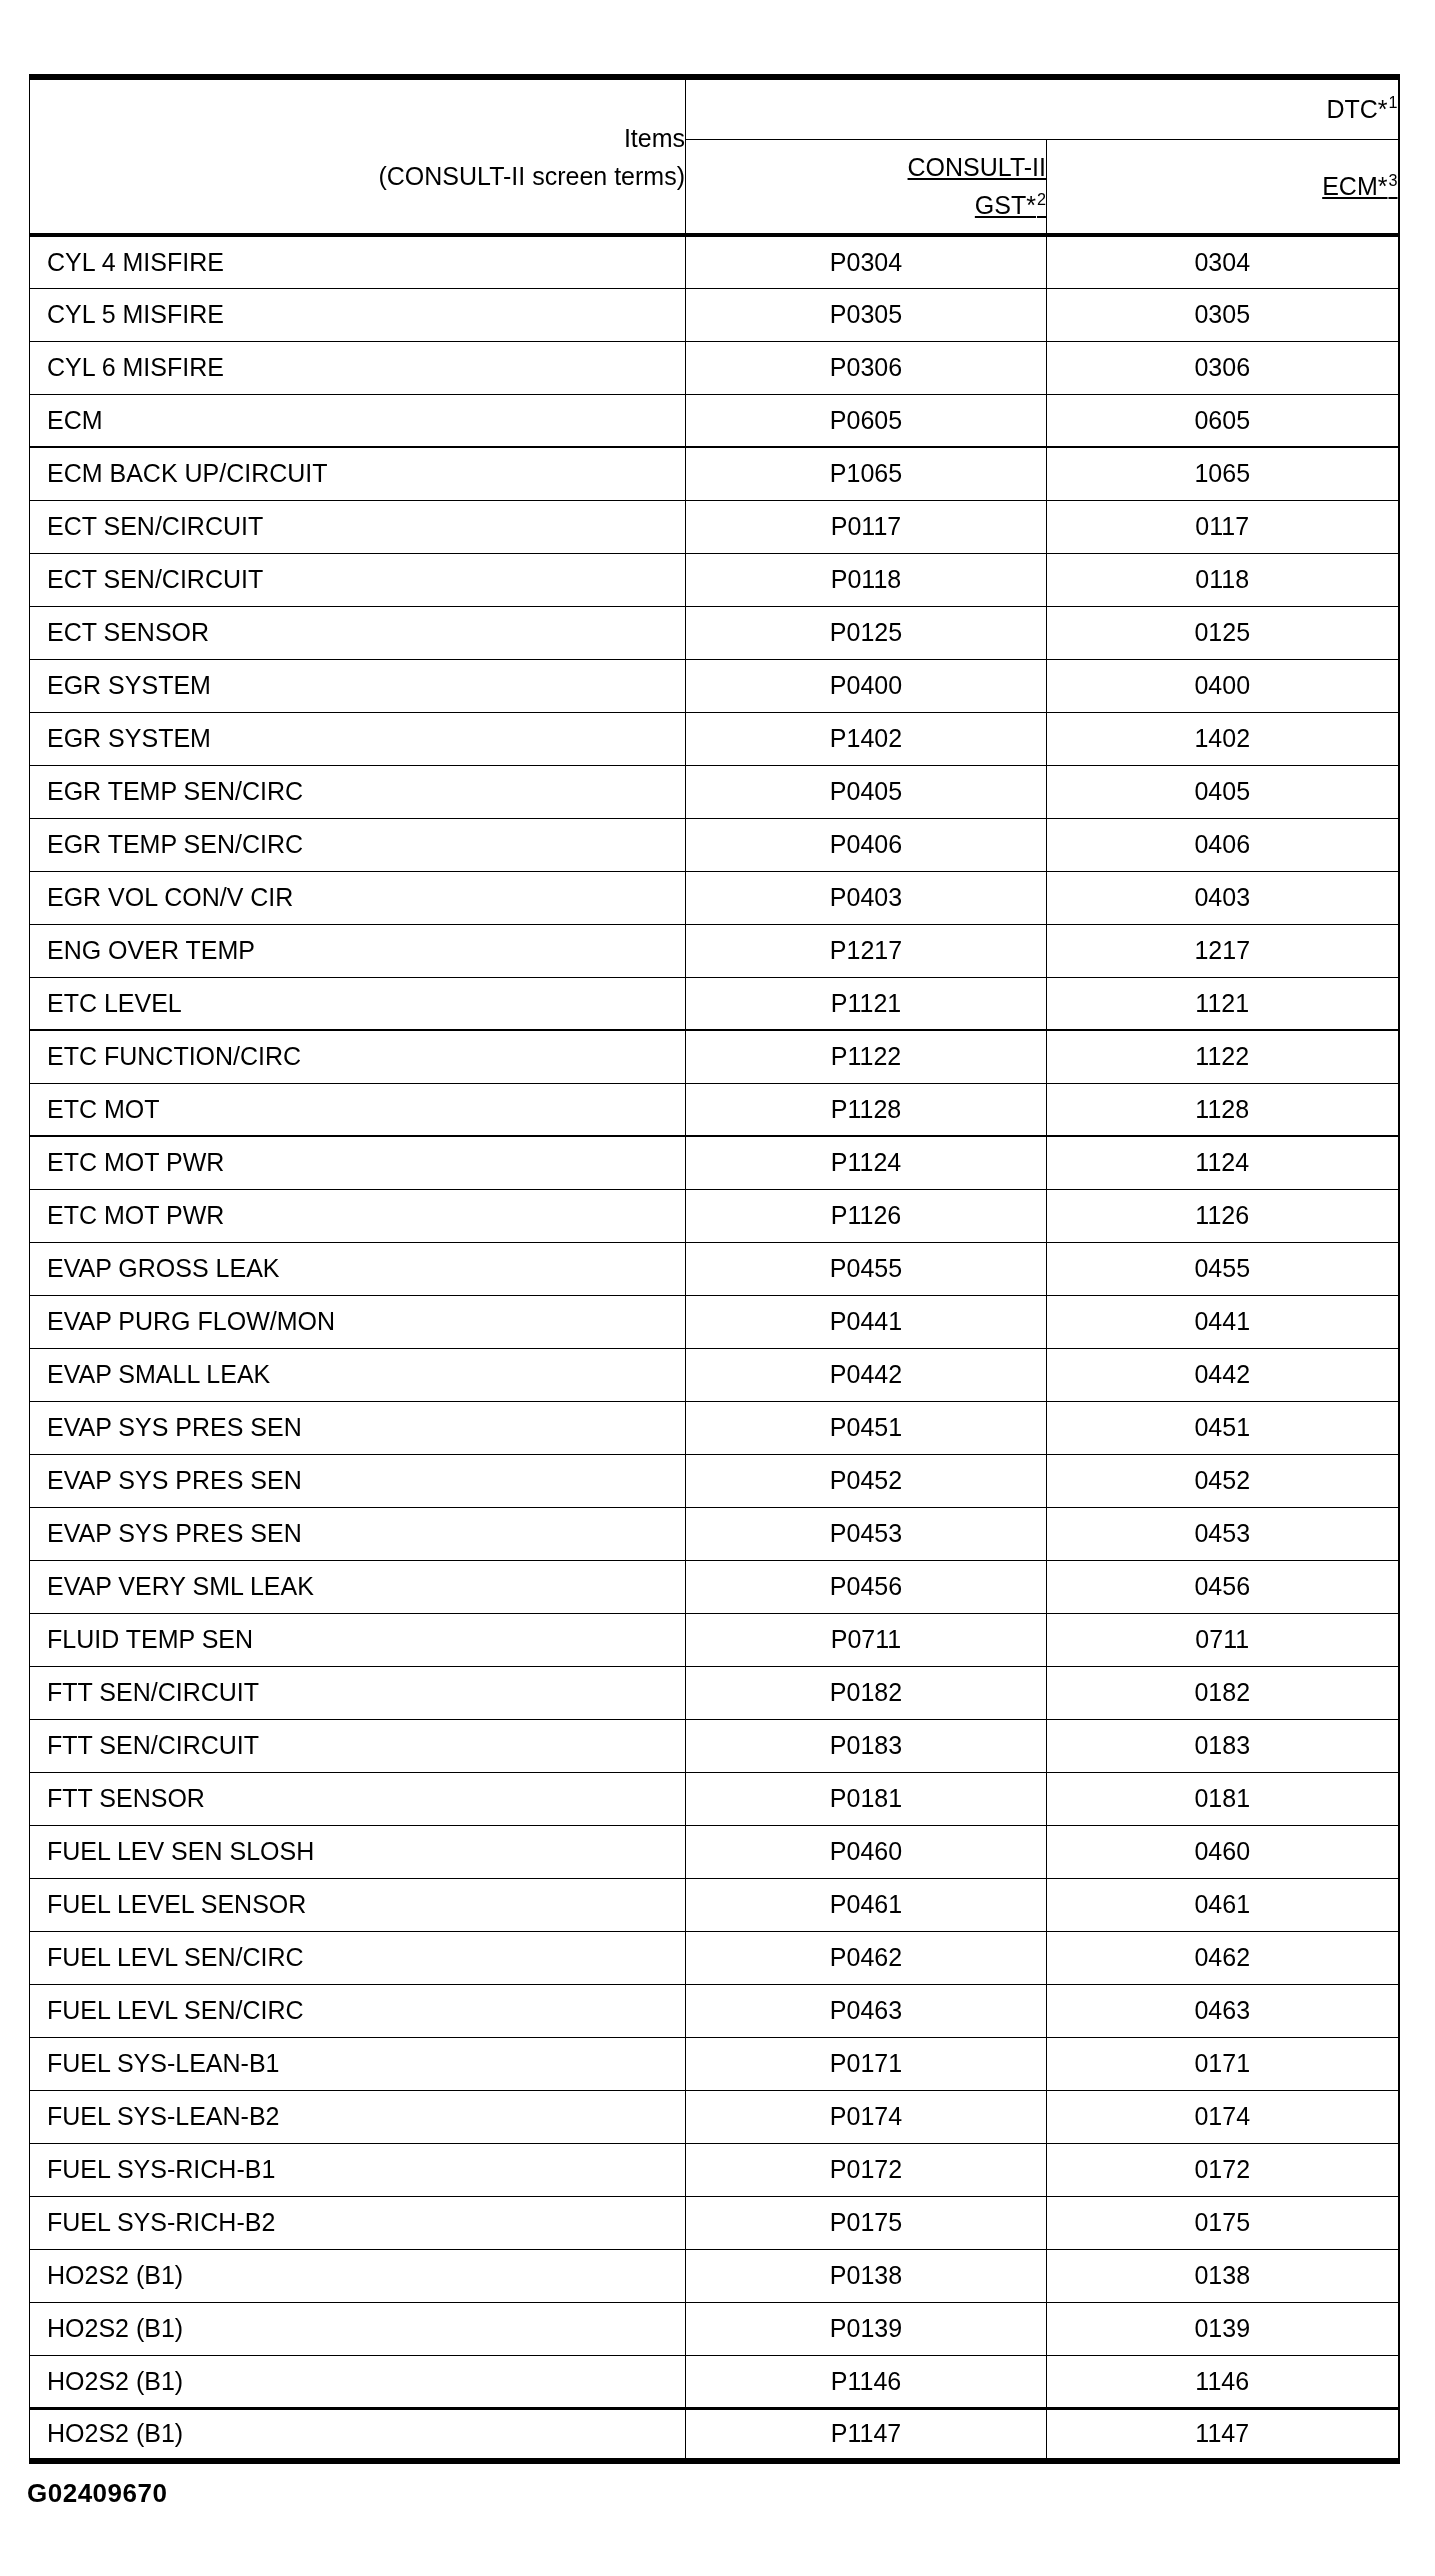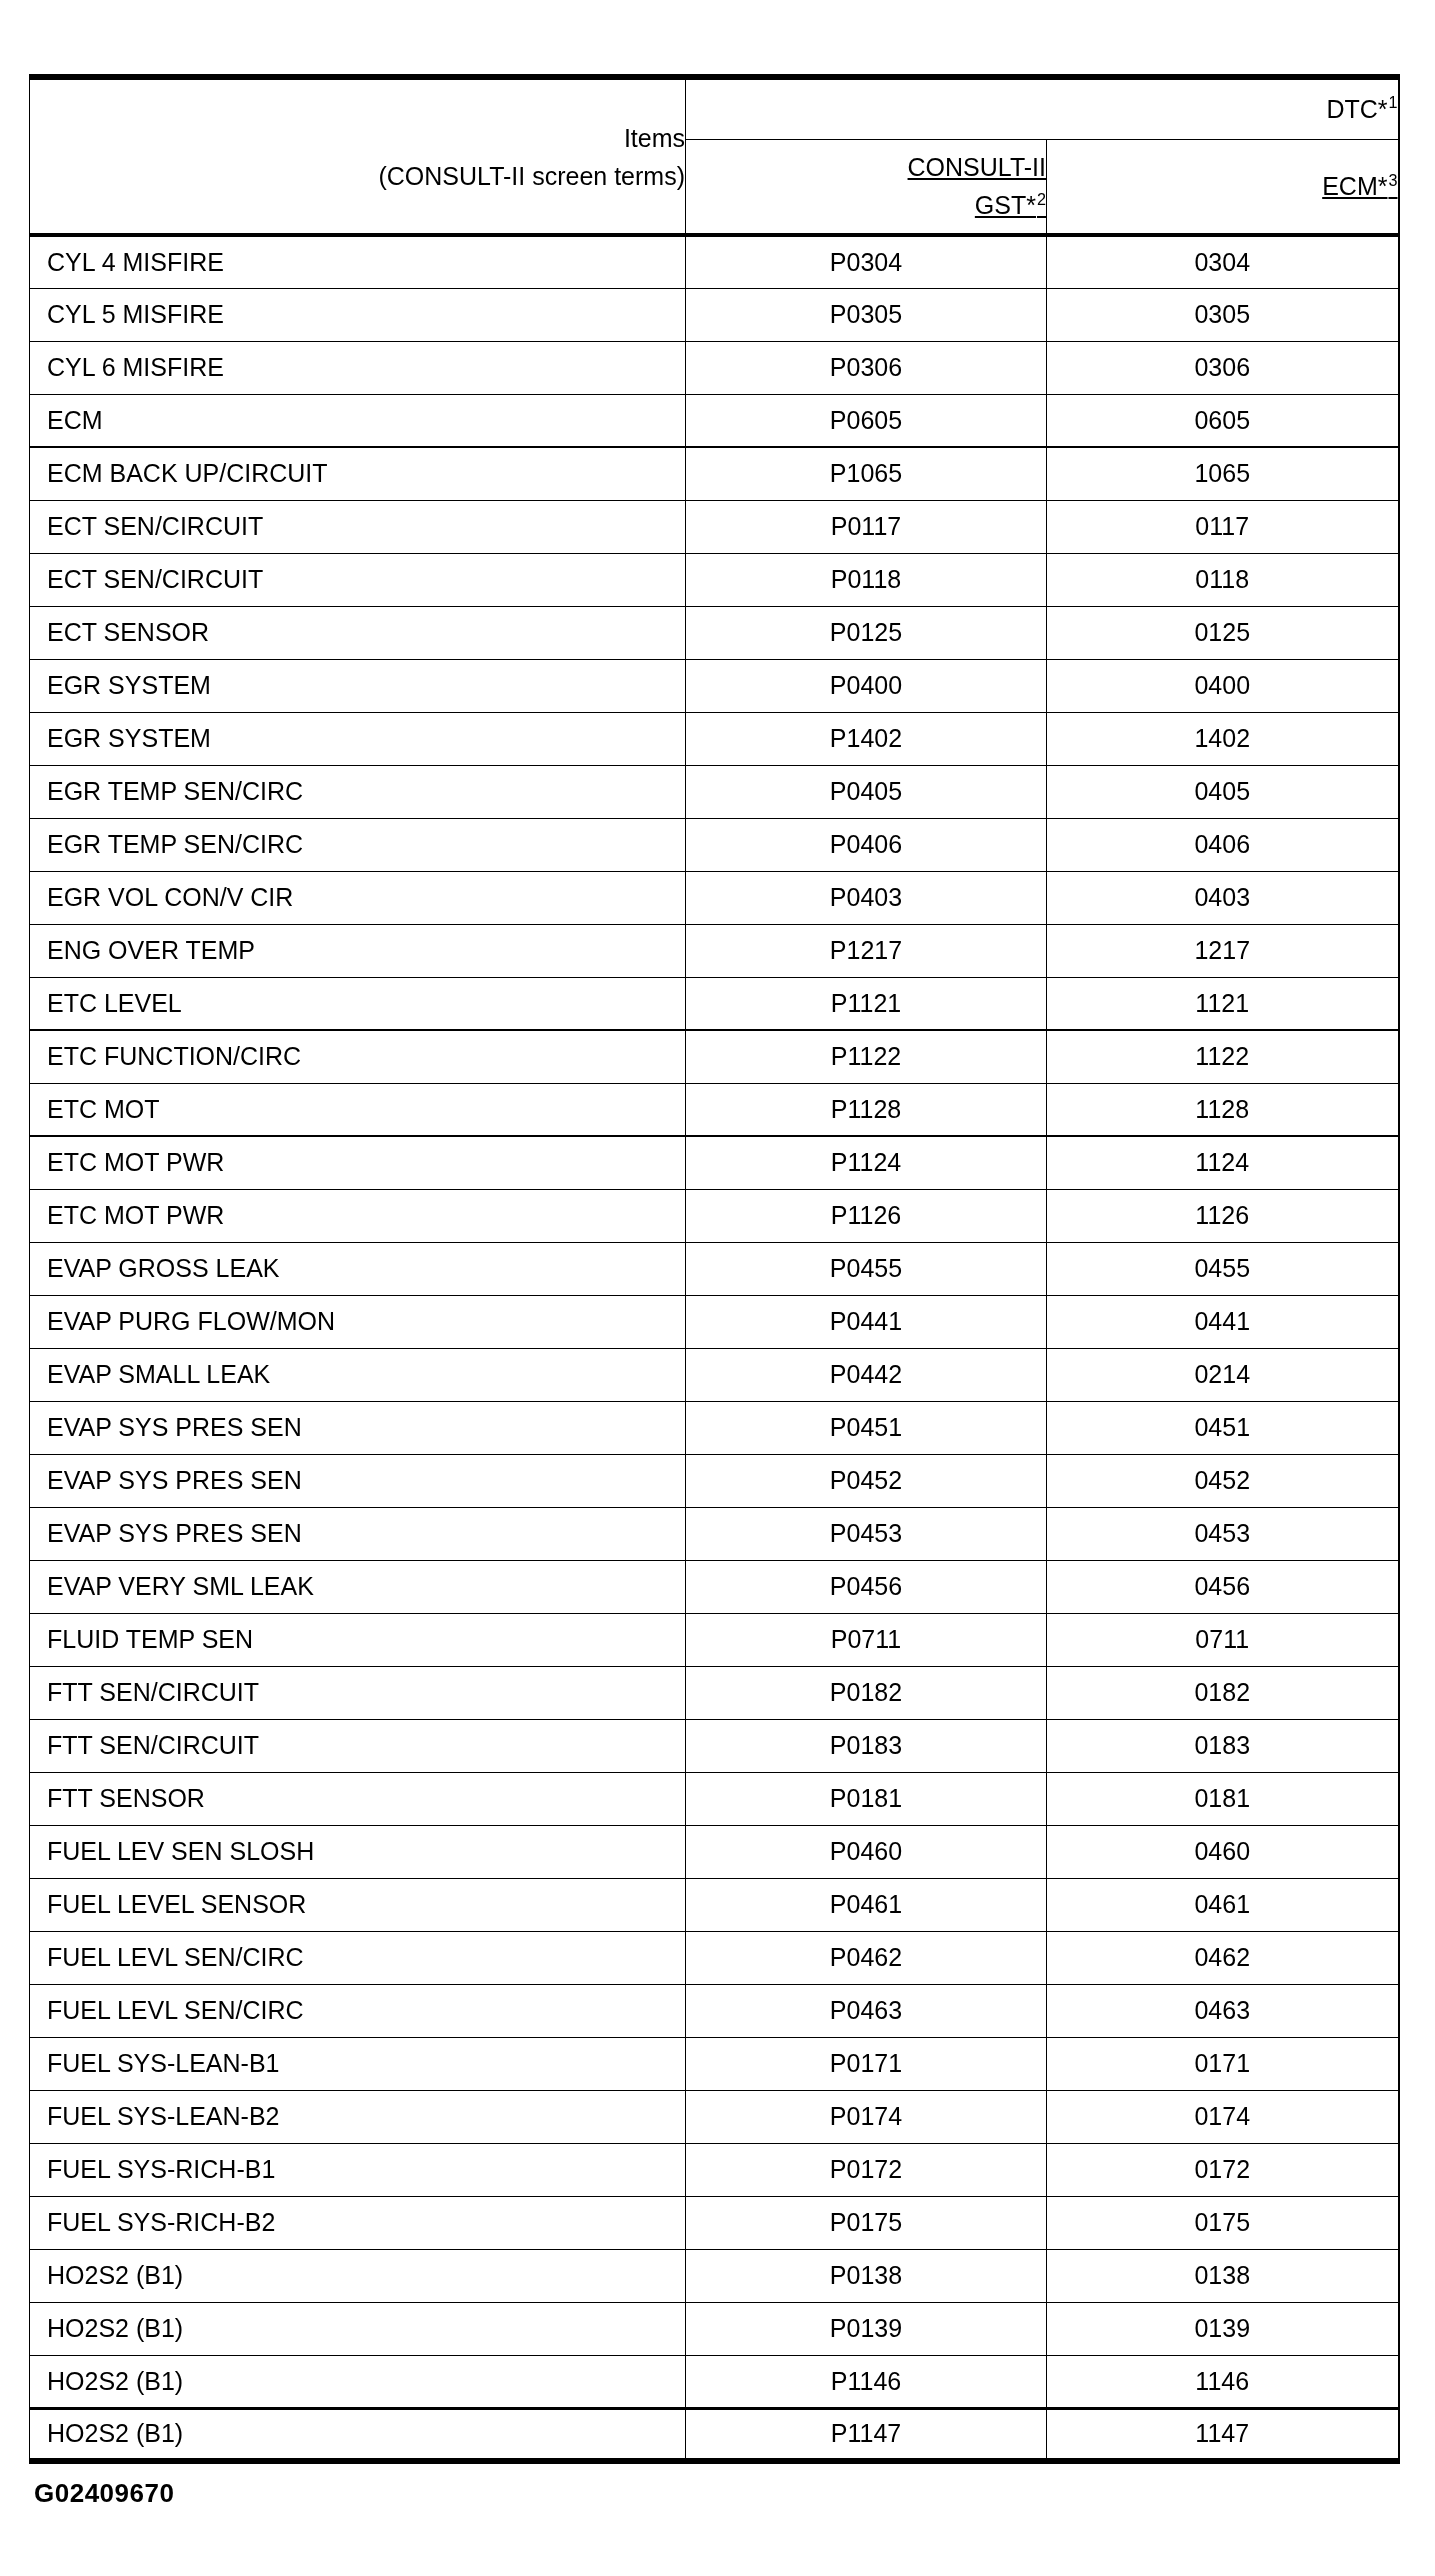--- a/index.html
+++ b/index.html
@@ -56,21 +56,21 @@
   tbody tr:nth-child(42) td { border-top-width: 3.8px; }
 
   sup.fn {
     font-size: 16.2px;
     line-height: 0;
     margin-left: 1px;
   }
 
   .figure-id {
     position: absolute;
-    left: 34px;
+    left: 27px;
     top: 2478px;
     font-size: 26px;
     font-weight: bold;
     letter-spacing: 0.5px;
   }
 </style>
 </head>
 <body>
 
 <div class="page">
@@ -199,21 +199,21 @@
           <td class="ecm">0455</td>
         </tr>
         <tr>
           <td class="item">EVAP PURG FLOW/MON</td>
           <td class="gst">P0441</td>
           <td class="ecm">0441</td>
         </tr>
         <tr>
           <td class="item">EVAP SMALL LEAK</td>
           <td class="gst">P0442</td>
-          <td class="ecm">0214</td>
+          <td class="ecm">0442</td>
         </tr>
         <tr>
           <td class="item">EVAP SYS PRES SEN</td>
           <td class="gst">P0451</td>
           <td class="ecm">0451</td>
         </tr>
         <tr>
           <td class="item">EVAP SYS PRES SEN</td>
           <td class="gst">P0452</td>
           <td class="ecm">0452</td>

